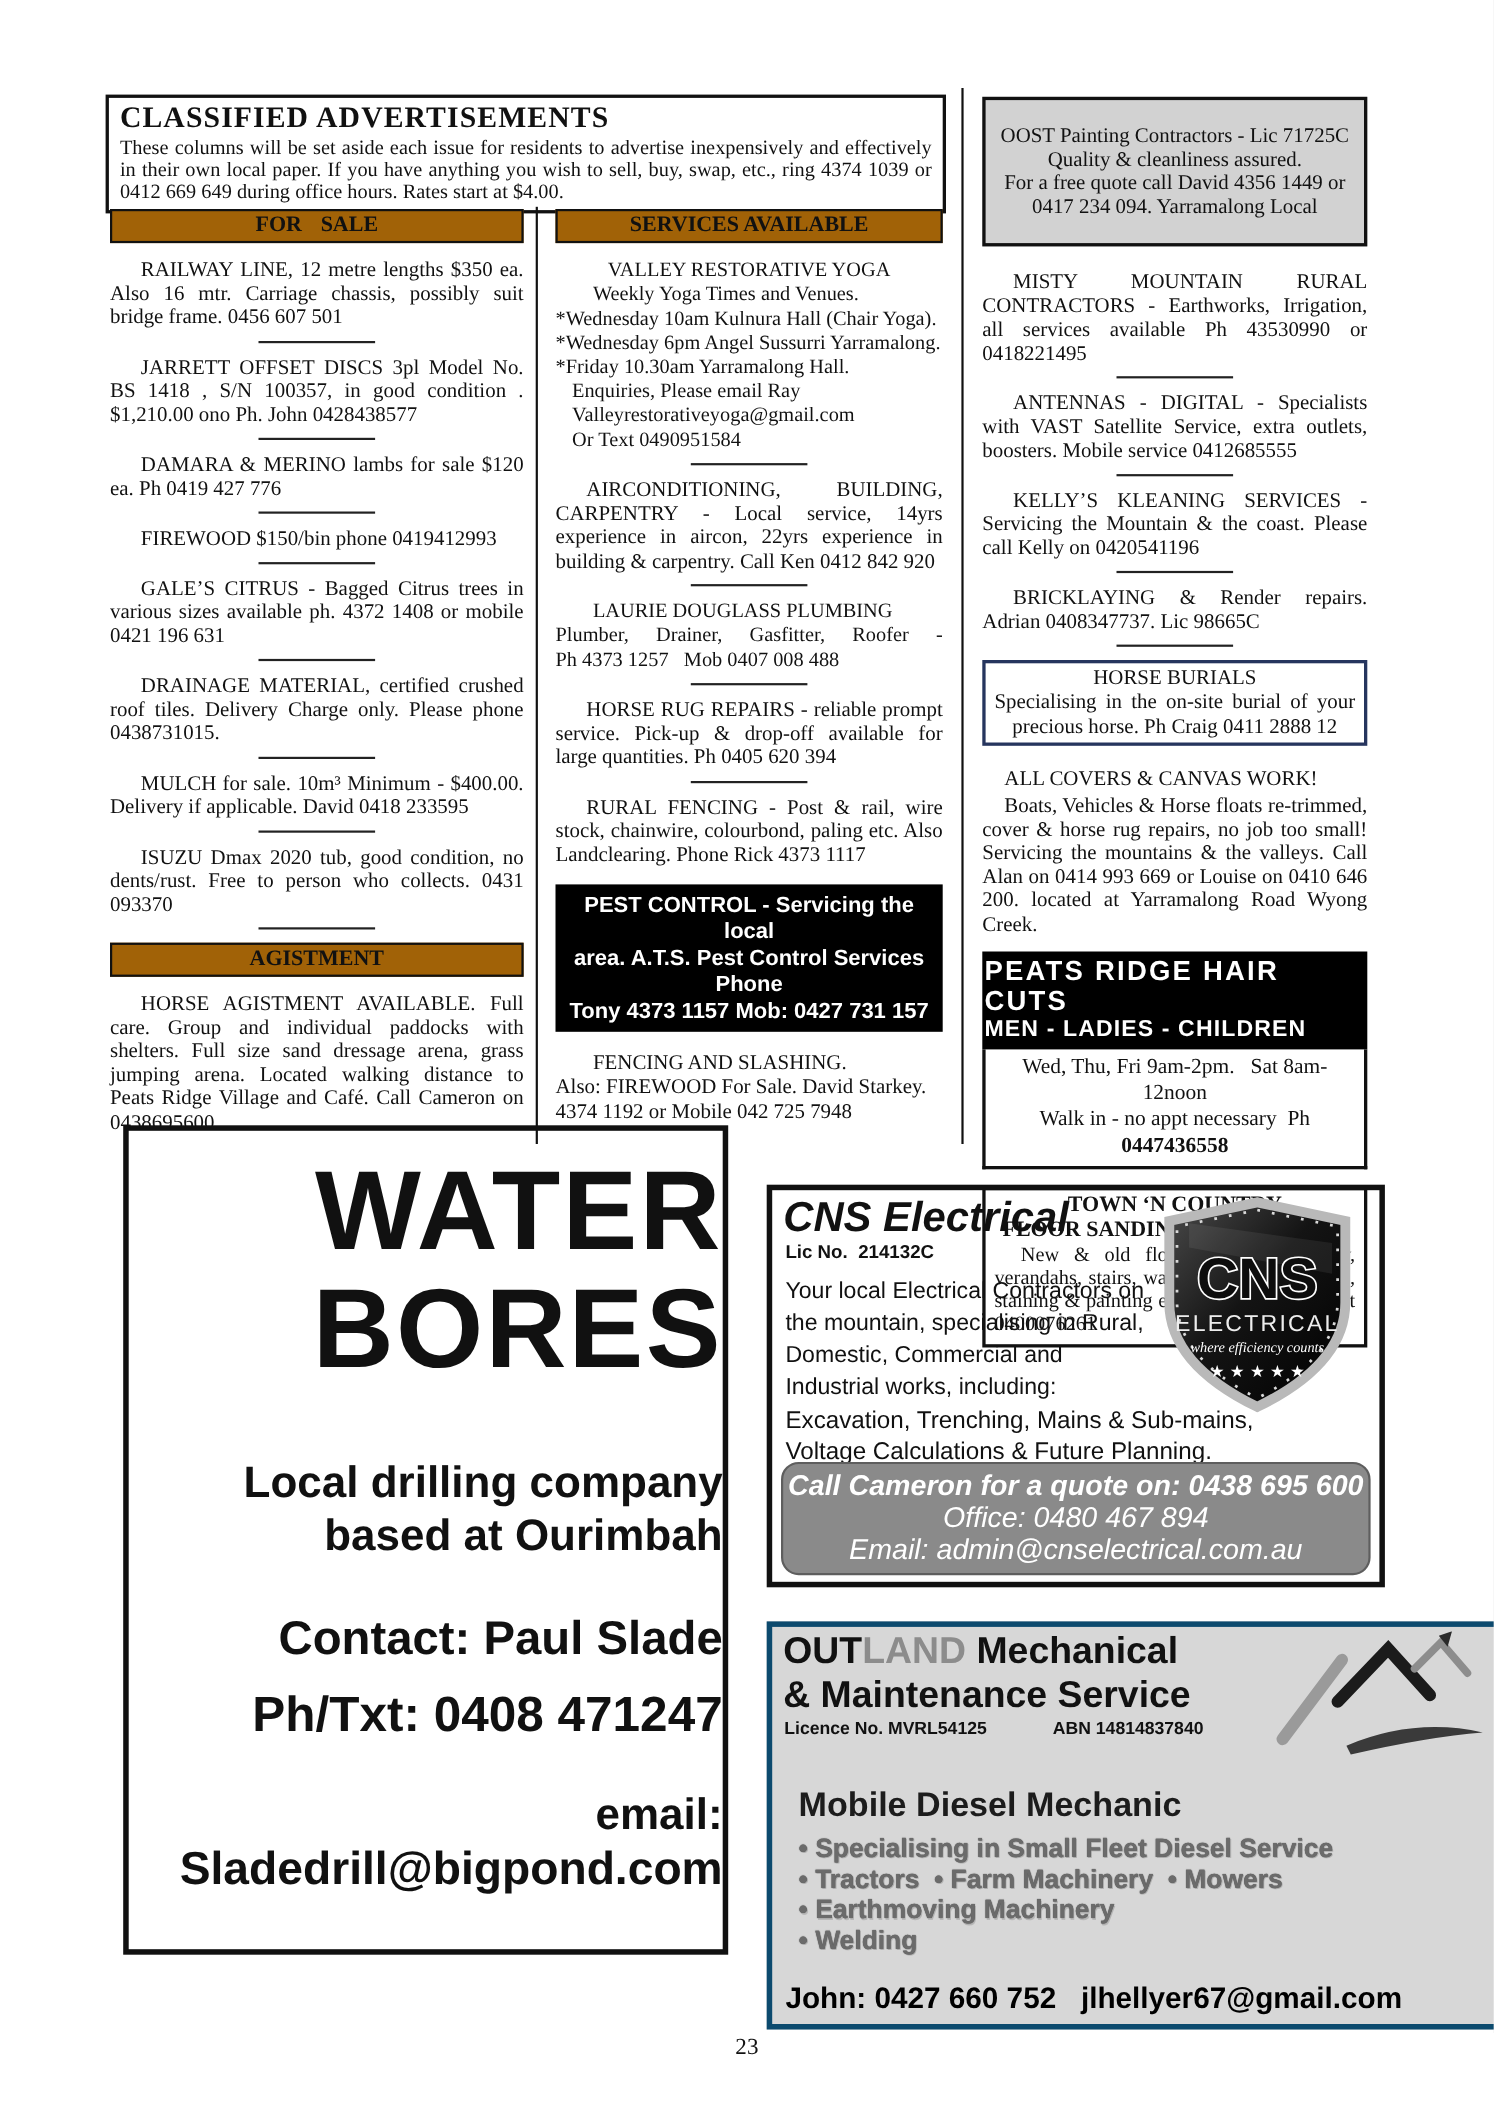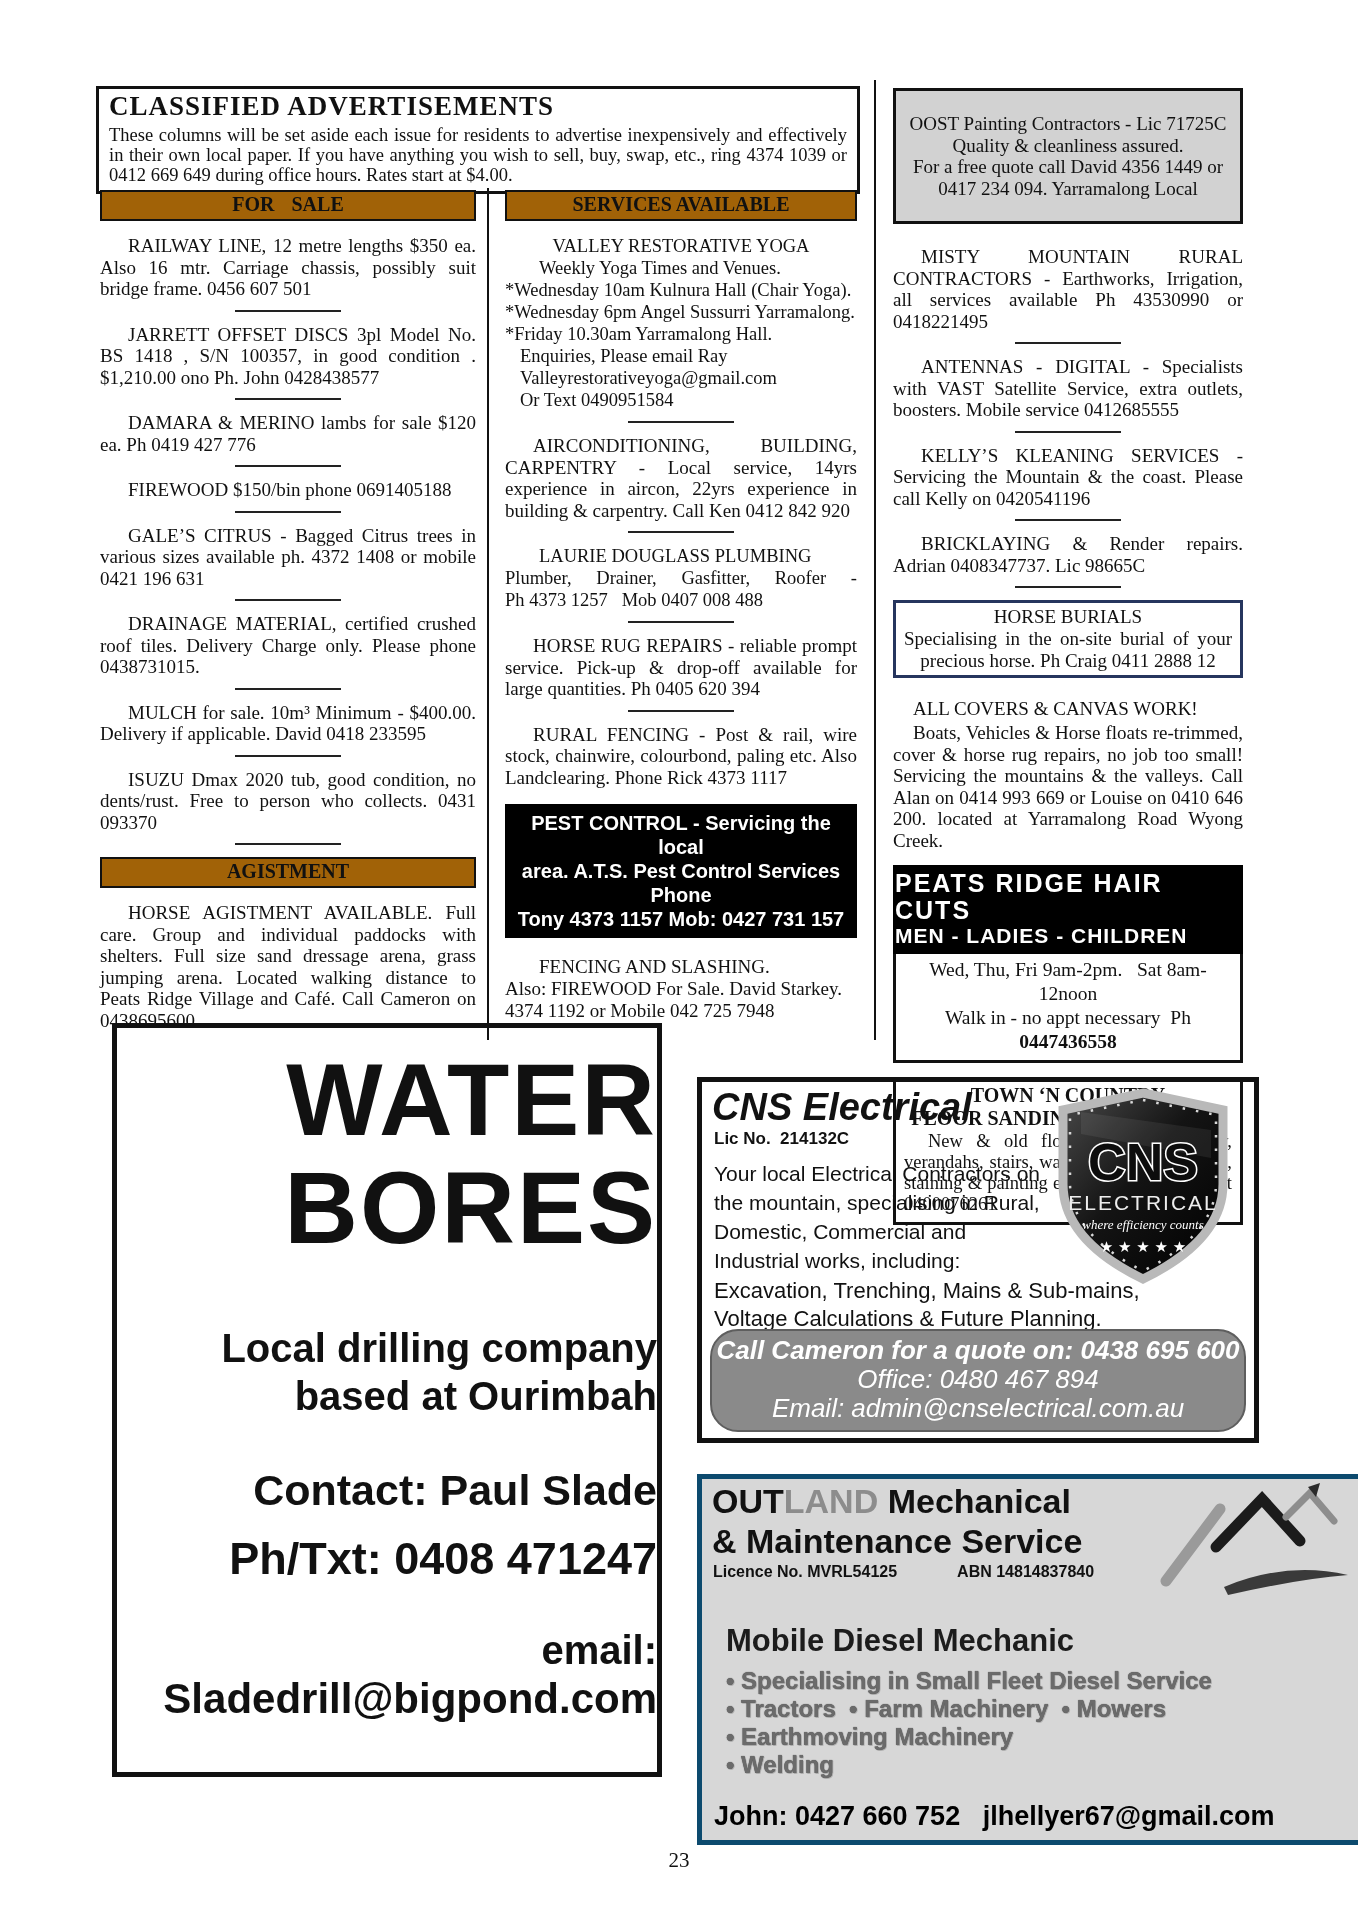--- a/index.html
+++ b/index.html
@@ -70,21 +70,21 @@
   .wb-email{font-size:42px;line-height:50px;}
 
   
   .cns-box{position:absolute;left:697px;top:1077px;width:562px;height:366px;
            border:5px solid #111;font-family:"Liberation Sans", sans-serif;box-sizing:border-box;}
   .cns-title{font-size:38px;font-weight:bold;font-style:italic;margin:4px 0 0 10px;}
   .cns-lic{font-size:17px;font-weight:bold;margin:0 0 0 12px;}
   .cns-body1{font-size:21px;line-height:29px;margin:10px 0 0 12px;width:335px;}
   .cns-body2{font-size:22px;line-height:28px;margin:2px 0 0 12px;width:470px;}
   .cns-quote{position:absolute;left:8px;right:8px;bottom:6px;background:#8a8a8a;
-             border:2px solid #5e5e5e;border-radius:28px;color:#fff;text-align:center;
+             border:2px solid #5e5e5e;border-radius:16px;color:#fff;text-align:center;
              font-size:26px;line-height:29px;font-style:italic;padding:5px 4px 7px;}
   .cns-quote .q1{font-weight:bold;}
   .cns-shield{position:absolute;right:18px;top:6px;}
 
   
   .outland-box{position:absolute;left:697px;top:1474px;width:676px;height:371px;
                border:5px solid #0c4a6e;background:#d7d7d7;box-sizing:border-box;
                font-family:"Liberation Sans", sans-serif;}
   .ol-brand{font-size:34px;font-weight:bold;line-height:36px;margin:4px 0 0 10px;}
   .ol-brand .gray{color:#8c8c8c;}
@@ -112,21 +112,21 @@
   <div class="vrule vrule-right"></div>
 
   <div class="col col-left">
     <div class="sec-bar ws">FOR SALE</div>
     <p class="ad">RAILWAY LINE, 12 metre lengths $350 ea. Also 16 mtr. Carriage chassis, possibly suit bridge frame. 0456 607 501</p>
     <div class="sep"></div>
     <p class="ad">JARRETT OFFSET DISCS 3pl Model No. BS 1418 , S/N 100357, in good condition . $1,210.00 ono  Ph. John 0428438577</p>
     <div class="sep"></div>
     <p class="ad">DAMARA &amp; MERINO lambs for sale $120 ea. Ph 0419 427 776</p>
     <div class="sep"></div>
-    <p class="ad">FIREWOOD $150/bin phone 0691405188</p>
+    <p class="ad">FIREWOOD $150/bin phone 0419412993</p>
     <div class="sep"></div>
     <p class="ad">GALE’S CITRUS - Bagged Citrus trees in various sizes available ph. 4372 1408  or mobile 0421 196 631</p>
     <div class="sep"></div>
     <p class="ad">DRAINAGE MATERIAL, certified crushed roof tiles.  Delivery Charge only.  Please phone 0438731015.</p>
     <div class="sep"></div>
     <p class="ad">MULCH for sale. 10m³ Minimum - $400.00. Delivery if applicable. David 0418 233595</p>
     <div class="sep"></div>
     <p class="ad">ISUZU Dmax 2020 tub, good condition, no dents/rust. Free to person who collects. 0431 093370</p>
     <div class="sep"></div>
     <div class="sec-bar">AGISTMENT</div>

